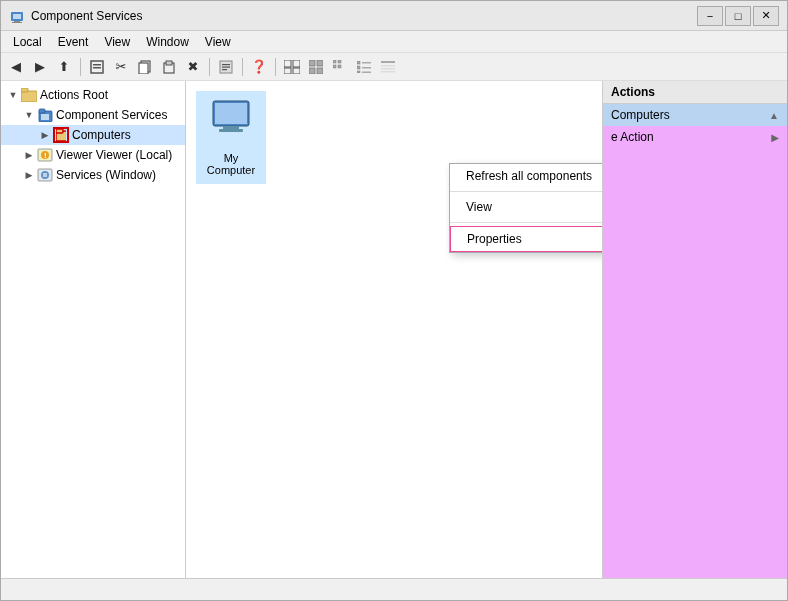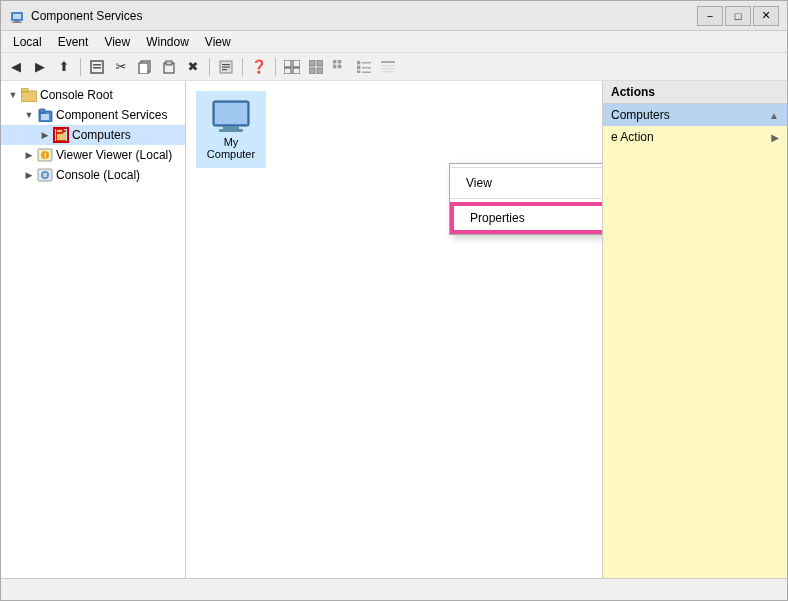--- a/index.html
+++ b/index.html
@@ -167,29 +167,29 @@
     .my-computer-icon.selected {
       background: #cce8ff;
     }
     .computer-img {
       width: 40px;
       height: 35px;
     }
     .icon-label {
       font-size: 11px;
       text-align: center;
-      margin-top: 2px;
+      margin-top: 18px;
       word-break: break-word;
     }
 
     
     .actions-panel {
       width: 185px;
       border-left: 1px solid #ccc;
-      background: #fef9c3;
+      background: #f0abfc;
       overflow-y: auto;
     }
     .actions-header {
       background: #e8e8e8;
       padding: 4px 8px;
       font-size: 12px;
       font-weight: bold;
       border-bottom: 1px solid #ccc;
     }
     .actions-item {
@@ -216,21 +216,21 @@
     }
     .context-menu-item {
       display: flex;
       align-items: center;
       justify-content: space-between;
       padding: 5px 16px;
       cursor: pointer;
       font-size: 12px;
     }
     .context-menu-item.highlighted {
-      border: 4px solid #ec4899;
+      border: 1px solid #ec4899;
     }
     .context-menu-separator {
       height: 1px;
       background: #ddd;
       margin: 3px 0;
     }
 
     
     .status-bar {
       height: 22px;
@@ -364,21 +364,21 @@
     <div class="tree-panel">
 
       <div class="tree-item" style="padding-left:4px;">
         <span class="tree-expander">▼</span>
         <span class="tree-icon">
           <svg width="16" height="14">
               <rect x="0" y="3" width="16" height="11" fill="#e8c870" stroke="#b8982a" stroke-width="0.8" rx="1"></rect>
               <rect x="0" y="0" width="7" height="4" fill="#e8c870" stroke="#b8982a" stroke-width="0.8" rx="1"></rect>
             </svg>
         </span>
-        <span class="tree-label">Console Root</span>
+        <span class="tree-label">Actions Root</span>
       </div>
 
       <div class="tree-item" style="padding-left:20px;">
         <span class="tree-expander">▼</span>
         <span class="tree-icon">
           <svg width="16" height="14">
               <rect x="2" y="3" width="13" height="11" fill="#4a86c8" stroke="#2a5898" stroke-width="0.8" rx="1"></rect>
               <rect x="2" y="1" width="6" height="4" fill="#4a86c8" stroke="#2a5898" stroke-width="0.8" rx="1"></rect>
               <rect x="4" y="6" width="8" height="6" fill="#c0d8f0"></rect>
             </svg>
@@ -411,37 +411,40 @@
 
       <div class="tree-item" style="padding-left:20px;">
         <span class="tree-expander">▶</span>
         <span class="tree-icon">
           <svg width="16" height="14">
               <rect x="1" y="1" width="14" height="12" fill="#e0e8f0" stroke="#888" stroke-width="0.8" rx="1"></rect>
               <circle cx="8" cy="7" r="4" fill="#6090c8"></circle>
               <rect x="6" y="5" width="4" height="4" fill="#c0d4e8"></rect>
             </svg>
         </span>
-        <span class="tree-label">Console (Local)</span>
+        <span class="tree-label">Services (Window)</span>
       </div>
     </div>
 
     <div class="center-panel">
 
       <div class="my-computer-icon selected">
         <svg class="computer-img" width="40" height="35" viewBox="0 0 40 35">
           <rect x="2" y="2" width="36" height="25" fill="#4a86c8" rx="2" stroke="#2a5070" stroke-width="1"></rect>
           <rect x="4" y="4" width="32" height="21" fill="#a0c8f0"></rect>
           <rect x="12" y="27" width="16" height="3" fill="#6090a8"></rect>
           <rect x="8" y="30" width="24" height="3" fill="#6090a8" rx="1"></rect>
         </svg>
         <span class="icon-label">My Computer</span>
       </div>
 
       <div class="context-menu">
+        <div class="context-menu-item">
+          <span>Refresh all components</span>
+        </div>
         <div class="context-menu-separator"></div>
         <div class="context-menu-item">
           <span>View</span>
 
         </div>
         <div class="context-menu-separator"></div>
         <div class="context-menu-item highlighted">
           <span>Properties</span>
         </div>
       </div>

